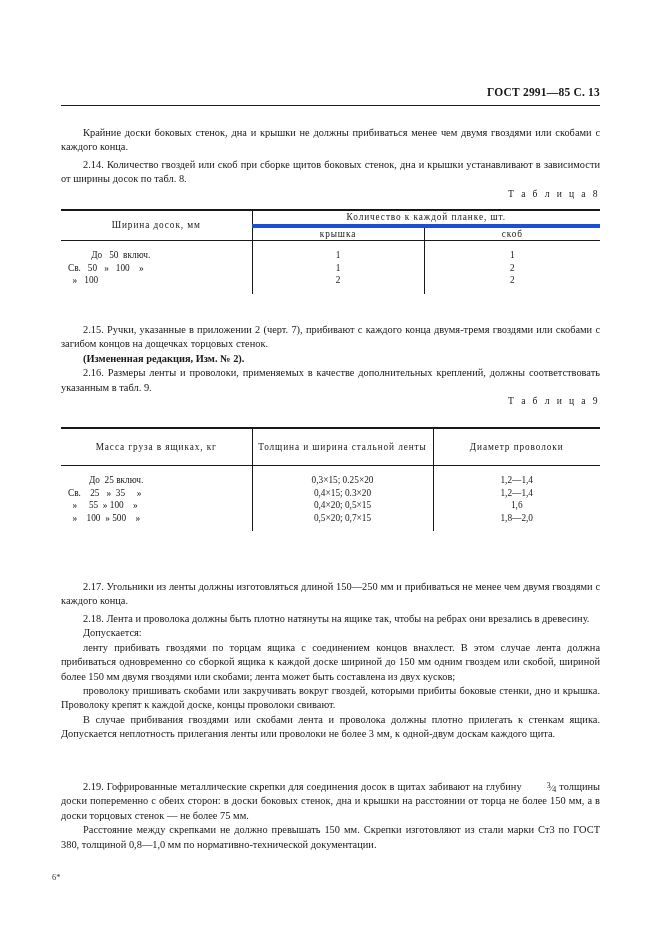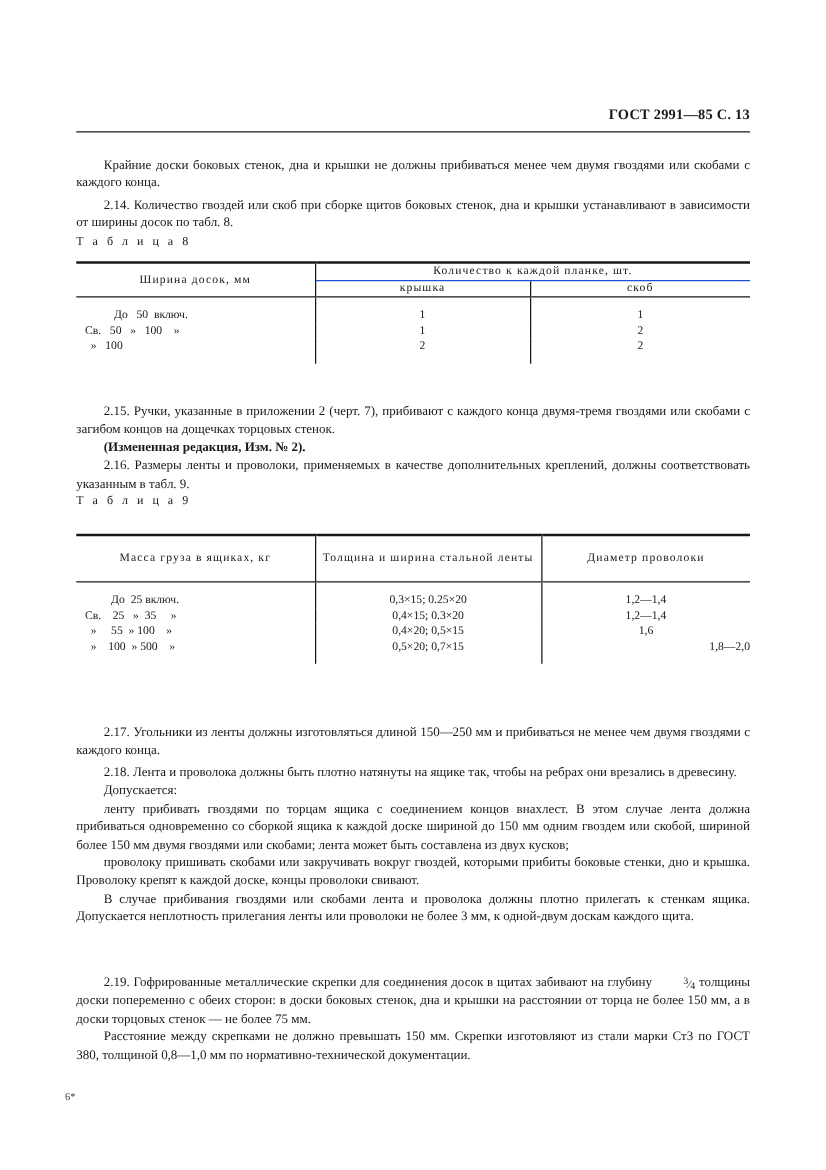--- a/index.html
+++ b/index.html
@@ -59,20 +59,21 @@
     margin: 0;
   }
   .ind { text-indent: 22px; }
   .bold { font-weight: bold; }
 
   
   .tbl-caption {
     position: absolute;
     width: 539px;
     left: 61px;
+    text-align: right;
     font-size: 9.6px;
     letter-spacing: 2.4px;
   }
   .tbl-subcaption {
     position: absolute;
     width: 539px;
     left: 61px;
     text-align: center;
     font-size: 9.8px;
     letter-spacing: 2.2px;
@@ -87,21 +88,21 @@
     font-size: 9.3px;
     table-layout: fixed;
   }
   .gost-table td, .gost-table th {
     padding: 0;
     font-weight: normal;
     vertical-align: middle;
   }
   .topline  { border-top: 2.1px solid #17181a; }
   .midline  { border-top: 1px solid #17181a; }
-  .botline  { border-bottom: 1px solid #1d4ed8; }
+  .botline  { border-bottom: 4px solid #1d4ed8; }
   .vline-r  { border-right: 1px solid #17181a; }
 
   .hcell {
     text-align: center;
     letter-spacing: .9px;
     padding: 5px 4px;
     line-height: 12.6px;
   }
   .dcell {
     text-align: center;
@@ -234,21 +235,21 @@
         <td class="dcell">1,2—1,4</td>
       </tr>
       <tr>
         <td class="rowlabel vline-r">     »     55  » 100    »</td>
         <td class="dcell vline-r">0,4×20; 0,5×15</td>
         <td class="dcell">1,6</td>
       </tr>
       <tr>
         <td class="rowlabel vline-r" style="padding-bottom:7px;">     »    100  » 500    »</td>
         <td class="dcell vline-r" style="padding-bottom:7px;">0,5×20; 0,7×15</td>
-        <td class="dcell" style="padding-bottom:7px;text-align:right;">1,8—2,0</td>
+        <td class="dcell" style="padding-bottom:7px;">1,8—2,0</td>
       </tr>
     </tbody>
   </table>
 
 
   <div class="body-block" style="top:568px;">
     <p class="ind">2.17. Угольники из ленты должны изготовляться длиной 150—250 мм и прибиваться не менее чем двумя гвоздями с каждого конца.</p>
   </div>
   <div class="body-block" style="top:600px;">
     <p class="ind">2.18. Лента и проволока должны быть плотно натянуты на ящике так, чтобы на ребрах они врезались в древесину.</p>

